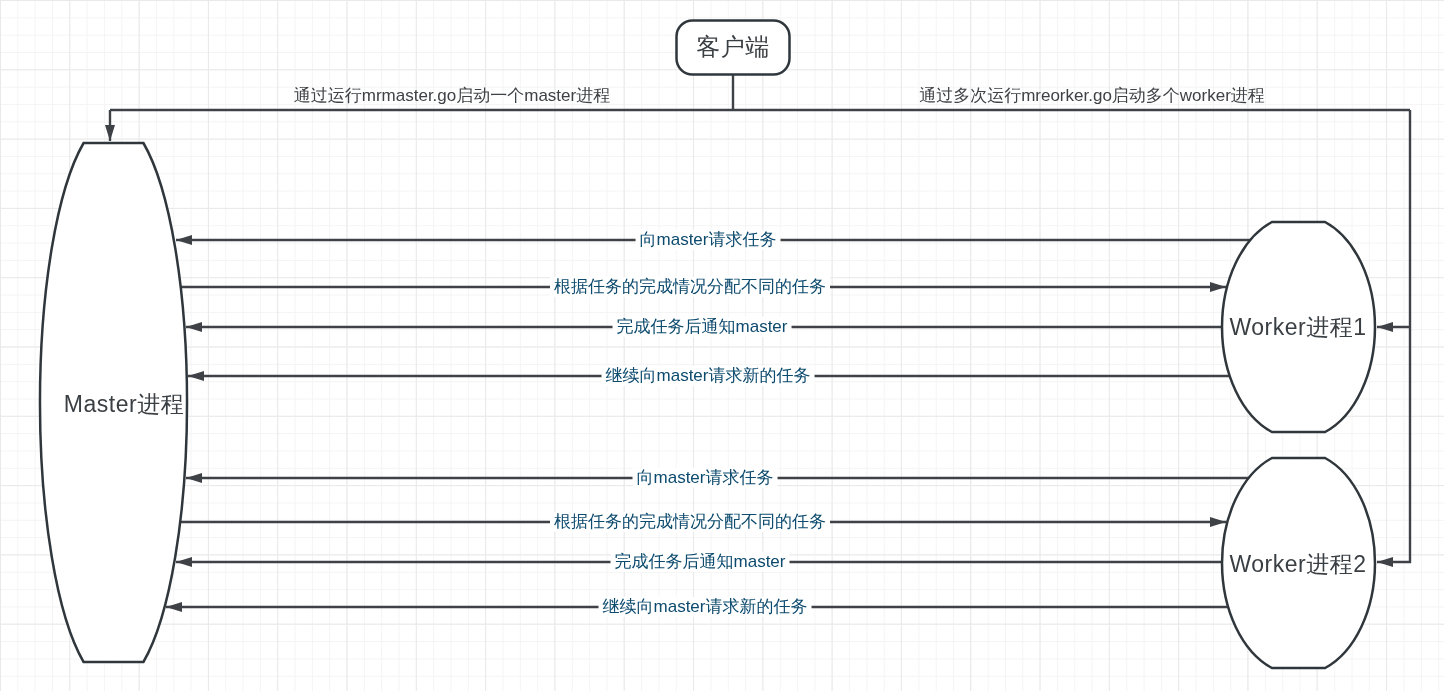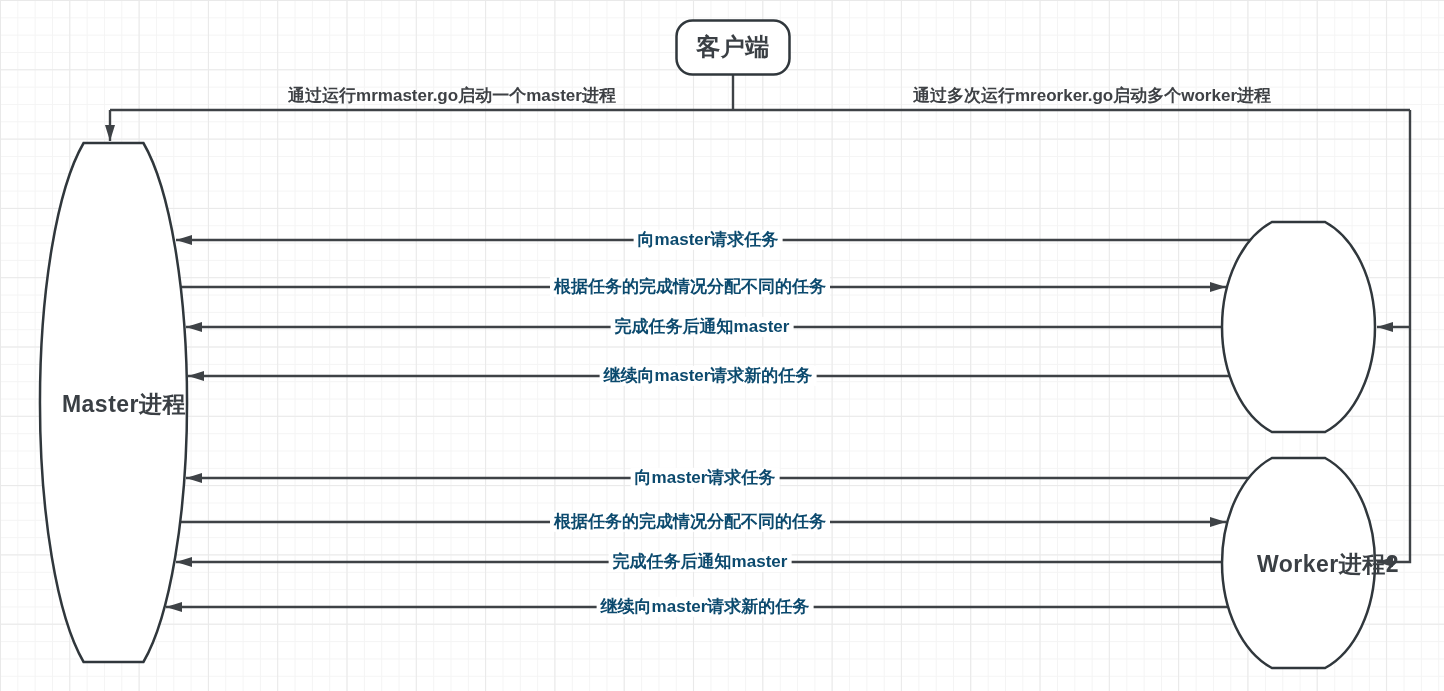--- a/index.html
+++ b/index.html
@@ -8,21 +8,20 @@
     width:1444px;height:691px;
     background-color:#ffffff;
     background-image:
       linear-gradient(to right, #e9e9e9 1px, transparent 1px),
       linear-gradient(to bottom, #e9e9e9 1px, transparent 1px),
       linear-gradient(to right, #f4f4f4 1px, transparent 1px),
       linear-gradient(to bottom, #f4f4f4 1px, transparent 1px);
     background-size:69.3px 69.3px, 69.3px 69.3px, 17.33px 17.33px, 17.33px 17.33px;
     font-family:"Liberation Sans", sans-serif;
     overflow:hidden;
-    font-weight:bold;
   }
   .diagram-svg{position:absolute;left:0;top:0;}
   .lbl{position:absolute;transform:translate(-50%,-50%);white-space:nowrap;}
   .node-label{font-size:23px;color:#3a3f44;letter-spacing:0.5px;}
   .client-label{font-size:24px;}
   .edge-label{font-size:17px;color:#0c4a6e;background:#ffffff;padding:0 4px;line-height:1.2;}
   .flow-label{font-size:17px;color:#3e4145;line-height:1.2;}
 </style>
 </head>
 <body>
@@ -57,21 +56,22 @@
     <g stroke="#30373c" stroke-width="2.5" fill="#ffffff">
       <rect x="676.5" y="20.5" width="113" height="54" rx="16" ry="16"></rect>
       <path d="M83.6,143 L143.4,143 A73.5,284 0 0 1 143.4,662 L83.6,662 A73.5,284 0 0 1 83.6,143 Z"></path>
       <path d="M1271.9,222 L1325.1,222 A76.5,112 0 0 1 1325.1,432 L1271.9,432 A76.5,112 0 0 1 1271.9,222 Z"></path>
       <path d="M1271.9,458 L1325.1,458 A76.5,112 0 0 1 1325.1,668 L1271.9,668 A76.5,112 0 0 1 1271.9,458 Z"></path>
     </g>
   </svg>
 
   <div class="lbl node-label client-label" style="left:733px;top:47px;">客户端</div>
   <div class="lbl node-label" style="left:124px;top:404px;">Master进程</div>
-  <div class="lbl node-label" style="left:1298px;top:564px;margin-left:30px;">Worker进程2</div>
+  <div class="lbl node-label" style="left:1298px;top:327px;">Worker进程1</div>
+  <div class="lbl node-label" style="left:1298px;top:564px;">Worker进程2</div>
 
   <div class="lbl flow-label" style="left:1092px;top:96px;">通过多次运行mreorker.go启动多个worker进程</div>
   <div class="lbl flow-label" style="left:452px;top:96px;">通过运行mrmaster.go启动一个master进程</div>
 
   <div class="lbl edge-label" style="left:708px;top:240px;">向master请求任务</div>
   <div class="lbl edge-label" style="left:690px;top:287px;">根据任务的完成情况分配不同的任务</div>
   <div class="lbl edge-label" style="left:702px;top:327px;">完成任务后通知master</div>
   <div class="lbl edge-label" style="left:708px;top:376px;">继续向master请求新的任务</div>
 
   <div class="lbl edge-label" style="left:705px;top:478px;">向master请求任务</div>

